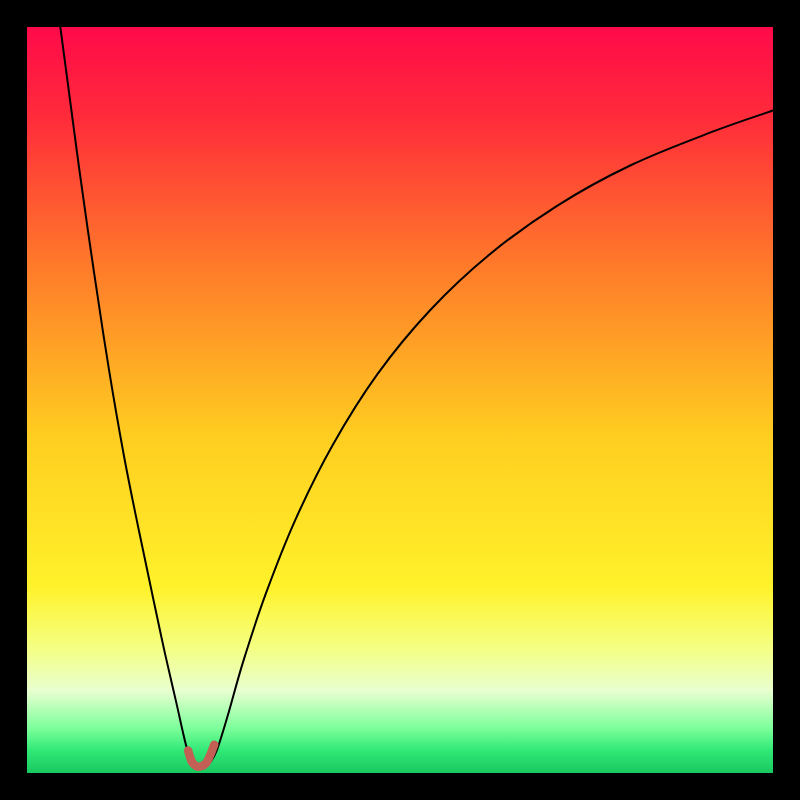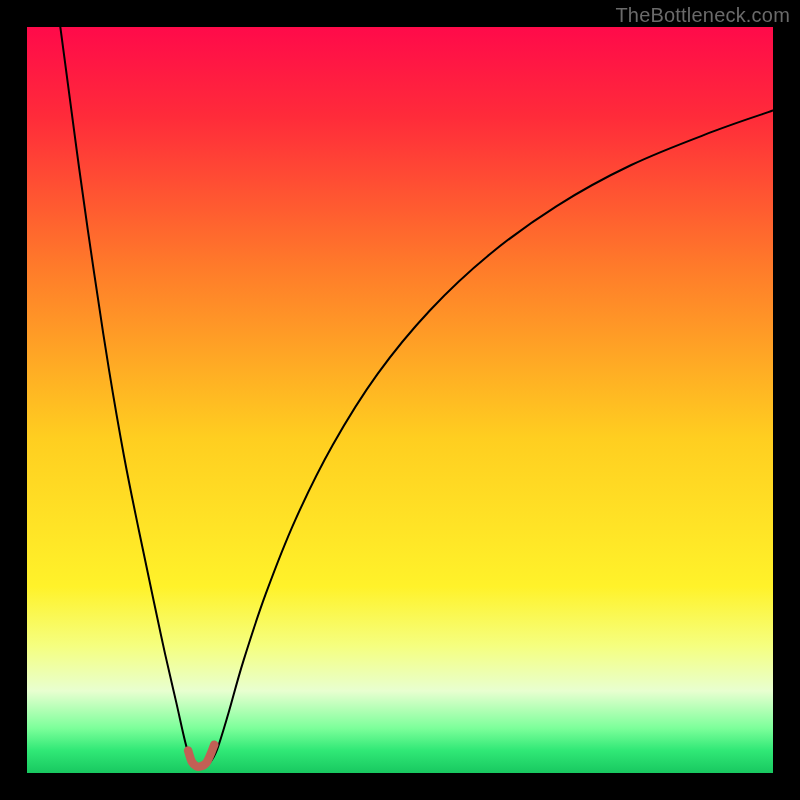--- a/index.html
+++ b/index.html
@@ -57,14 +57,13 @@
             <stop offset="94%" stop-color="#7cff9a"></stop>
             <stop offset="97%" stop-color="#30e876"></stop>
             <stop offset="100%" stop-color="#18c860"></stop>
           </linearGradient>
         </defs>
         <rect x="0" y="0" width="746" height="746" fill="url(#bg-grad)"></rect>
         <path d="M 28.348 -37.30000000000007 C 29.95936 -25.21480000000005, 33.003040000000006 -2.3871999999999787, 37.300000000000004 29.840000000000032 C 41.59696 62.06720000000004, 46.848800000000004 102.79880000000003, 52.220000000000006 141.74 C 57.59120000000001 180.6812, 61.7688 209.92439999999996, 67.14 246.17999999999995 C 72.5112 282.43559999999997, 76.6888 310.2614, 82.06 343.15999999999997 C 87.4312 376.05859999999996, 91.6088 400.0798, 96.98 428.95 C 102.3512 457.8202, 106.52879999999999 477.36539999999997, 111.89999999999999 503.54999999999995 C 117.2712 529.7346, 122.12020000000001 552.2638, 126.82000000000001 574.42 C 131.5198 596.5762, 133.9816 608.5122, 138.01 626.64 C 142.0384 644.7678, 145.57444 659.28496, 149.20000000000002 675.13 C 152.82556000000002 690.97504, 155.4664 704.05988, 158.152 714.668 C 160.83759999999998 725.27612, 161.97152 729.3642, 164.12 734.064 C 166.26848 738.7638, 168.0738 739.56948, 170.088 740.778 C 172.10219999999998 741.98652, 173.02724 741.7179600000001, 175.31 740.778 C 177.59276 739.83804, 180.08440000000002 738.913, 182.77 735.556 C 185.4556 732.1990000000001, 186.873 730.99048, 190.23 722.128 C 193.587 713.26552, 196.7202 702.1650400000001, 201.42000000000002 686.32 C 206.11980000000003 670.47496, 209.62599999999998 655.5848, 216.33999999999997 634.1 C 223.05399999999997 612.6152000000001, 229.3204 592.4732, 238.72 566.96 C 248.1196 541.4468, 256.4748 519.216, 268.56 492.36 C 280.6452 465.504, 291.08919999999995 443.9446, 305.85999999999996 417.76 C 320.63079999999997 391.5754, 333.1636 371.06039999999996, 350.62 346.89 C 368.07640000000004 322.7196, 382.69800000000004 304.9648, 402.84000000000003 283.48 C 422.982 261.9952, 439.6924 246.3292000000001, 462.52 227.5300000000001 C 485.34759999999994 208.73080000000007, 504.1468 195.15359999999998, 529.66 179.03999999999996 C 555.1732 162.92639999999994, 576.0612 151.438, 604.26 138.01 C 632.4588 124.58200000000001, 660.8068000000001 114.24244000000004, 686.32 104.44000000000005 C 711.8332 94.63756000000006, 735.2576 87.31184000000003, 746 83.55200000000002" fill="none" stroke="#000000" stroke-width="2" stroke-linecap="round"></path>
         <path d="M 161.13600000000002 723.62 C 161.80740000000003 725.6342, 163.38892 731.9901199999999, 164.866 734.81 C 166.34308000000001 737.62988, 167.73064 738.4803199999999, 169.34199999999998 739.286 C 170.95335999999998 740.09168, 172.07236 739.8231199999999, 173.818 739.286 C 175.56364000000002 738.74888, 177.29435999999998 738.45048, 179.04 736.302 C 180.78564 734.1535200000001, 182.03892000000002 730.707, 183.51600000000002 727.35 C 184.99308000000002 723.993, 186.5746 719.39764, 187.246 717.652" fill="none" stroke="#c26055" stroke-width="8.5" stroke-linecap="round" stroke-linejoin="round"></path>
       </svg>
   </div>
-  <div class="watermark">TheBottleneck.com</div>
 </div>
 
 </body></html>

